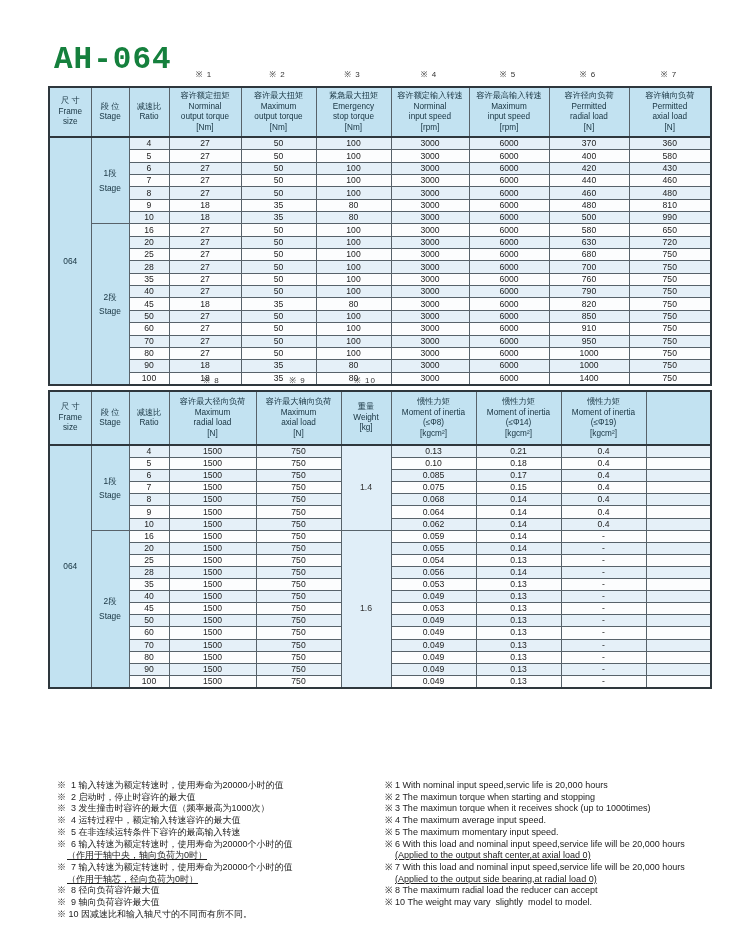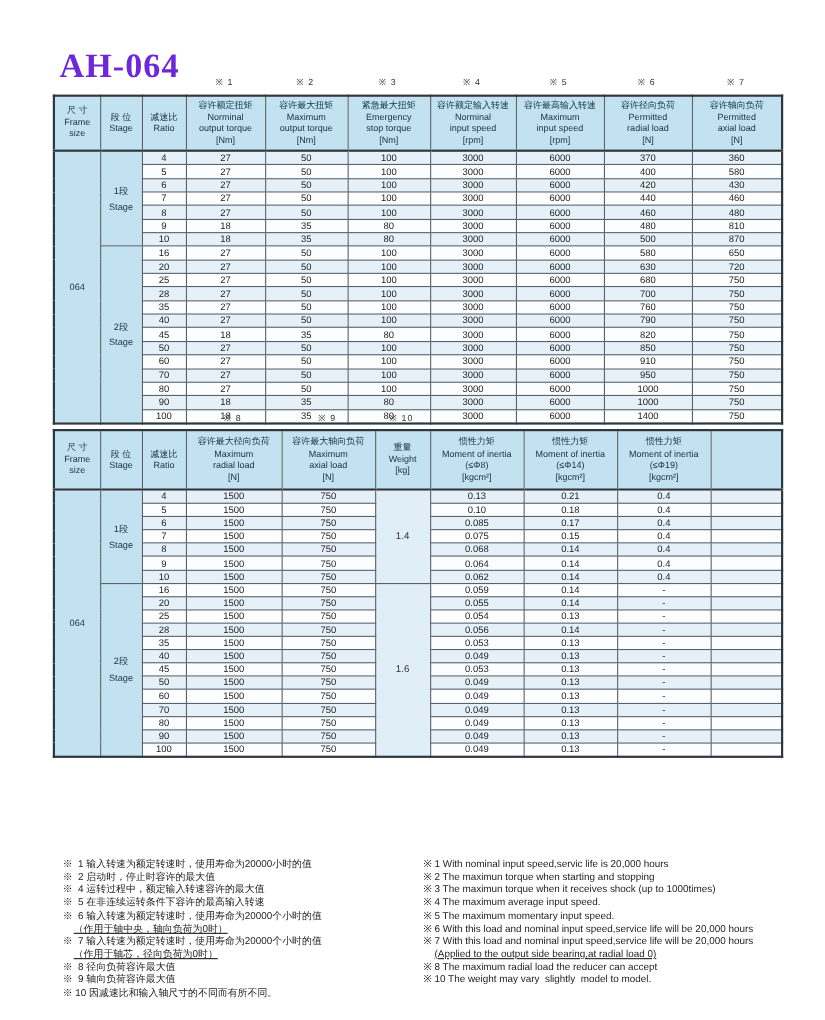--- a/index.html
+++ b/index.html
@@ -4,22 +4,22 @@
 <style>
   html,body{margin:0;padding:0;}
   body{
     width:750px;height:927px;position:relative;overflow:hidden;
     background:#ffffff;
     font-family:"Liberation Sans",sans-serif;
     -webkit-font-smoothing:antialiased;
   }
   .page-title{
     position:absolute;left:54px;top:42px;
-    font-family:Liberation Serif, serif;font-weight:bold;
-    font-size:31px;letter-spacing:1px;color:#6d28d9;
+    font-family:Liberation Mono, monospace;font-weight:bold;
+    font-size:31px;letter-spacing:1px;color:#15803d;
   }
   .marks-row{position:absolute;left:48px;height:12px;font-size:8px;color:#333;}
   #marks1{top:68px;width:662px;}
   #marks2{top:374px;width:662px;}
   .mark{position:absolute;top:0;transform:translateX(-50%);white-space:nowrap;letter-spacing:1px;}
   table.spec{
     position:absolute;left:48px;border-collapse:collapse;table-layout:fixed;
     border:2px solid #2e373d;background:#fff;
   }
   #table1{top:86px;}
@@ -177,21 +177,21 @@
         <td>810</td>
       </tr>
       <tr>
         <td>10</td>
         <td>18</td>
         <td>35</td>
         <td>80</td>
         <td>3000</td>
         <td>6000</td>
         <td>500</td>
-        <td>870</td>
+        <td>990</td>
       </tr>
       <tr>
         <td class="group" rowspan="13">2段
 Stage</td>
         <td>16</td>
         <td>27</td>
         <td>50</td>
         <td>100</td>
         <td>3000</td>
         <td>6000</td>
@@ -561,34 +561,36 @@
         <td>0.13</td>
         <td>-</td>
         <td></td>
       </tr>
     </tbody>
 </table>
 
 <div class="footnotes" id="fn-cn">
     <div class="fn-line">※  1 输入转速为额定转速时，使用寿命为20000小时的值</div>
     <div class="fn-line">※  2 启动时，停止时容许的最大值</div>
+    <div class="fn-line">※  3 发生撞击时容许的最大值（频率最高为1000次）</div>
     <div class="fn-line">※  4 运转过程中，额定输入转速容许的最大值</div>
     <div class="fn-line">※  5 在非连续运转条件下容许的最高输入转速</div>
     <div class="fn-line">※  6 输入转速为额定转速时，使用寿命为20000个小时的值</div>
     <div class="fn-line fn-cont">（作用于轴中央，轴向负荷为0时）</div>
     <div class="fn-line">※  7 输入转速为额定转速时，使用寿命为20000个小时的值</div>
     <div class="fn-line fn-cont">（作用于轴芯，径向负荷为0时）</div>
     <div class="fn-line">※  8 径向负荷容许最大值</div>
     <div class="fn-line">※  9 轴向负荷容许最大值</div>
     <div class="fn-line">※ 10 因减速比和输入轴尺寸的不同而有所不同。</div>
   </div>
 <div class="footnotes" id="fn-en">
     <div class="fn-line">※ 1 With nominal input speed,servic life is 20,000 hours</div>
     <div class="fn-line">※ 2 The maximun torque when starting and stopping</div>
     <div class="fn-line">※ 3 The maximun torque when it receives shock (up to 1000times)</div>
     <div class="fn-line">※ 4 The maximum average input speed.</div>
     <div class="fn-line">※ 5 The maximum momentary input speed.</div>
     <div class="fn-line">※ 6 With this load and nominal input speed,service life will be 20,000 hours</div>
+    <div class="fn-line fn-cont">(Applied to the output shaft center,at axial load 0)</div>
     <div class="fn-line">※ 7 With this load and nominal input speed,service life will be 20,000 hours</div>
     <div class="fn-line fn-cont">(Applied to the output side bearing,at radial load 0)</div>
     <div class="fn-line">※ 8 The maximum radial load the reducer can accept</div>
     <div class="fn-line">※ 10 The weight may vary  slightly  model to model.</div>
   </div>
 
 </body></html>

